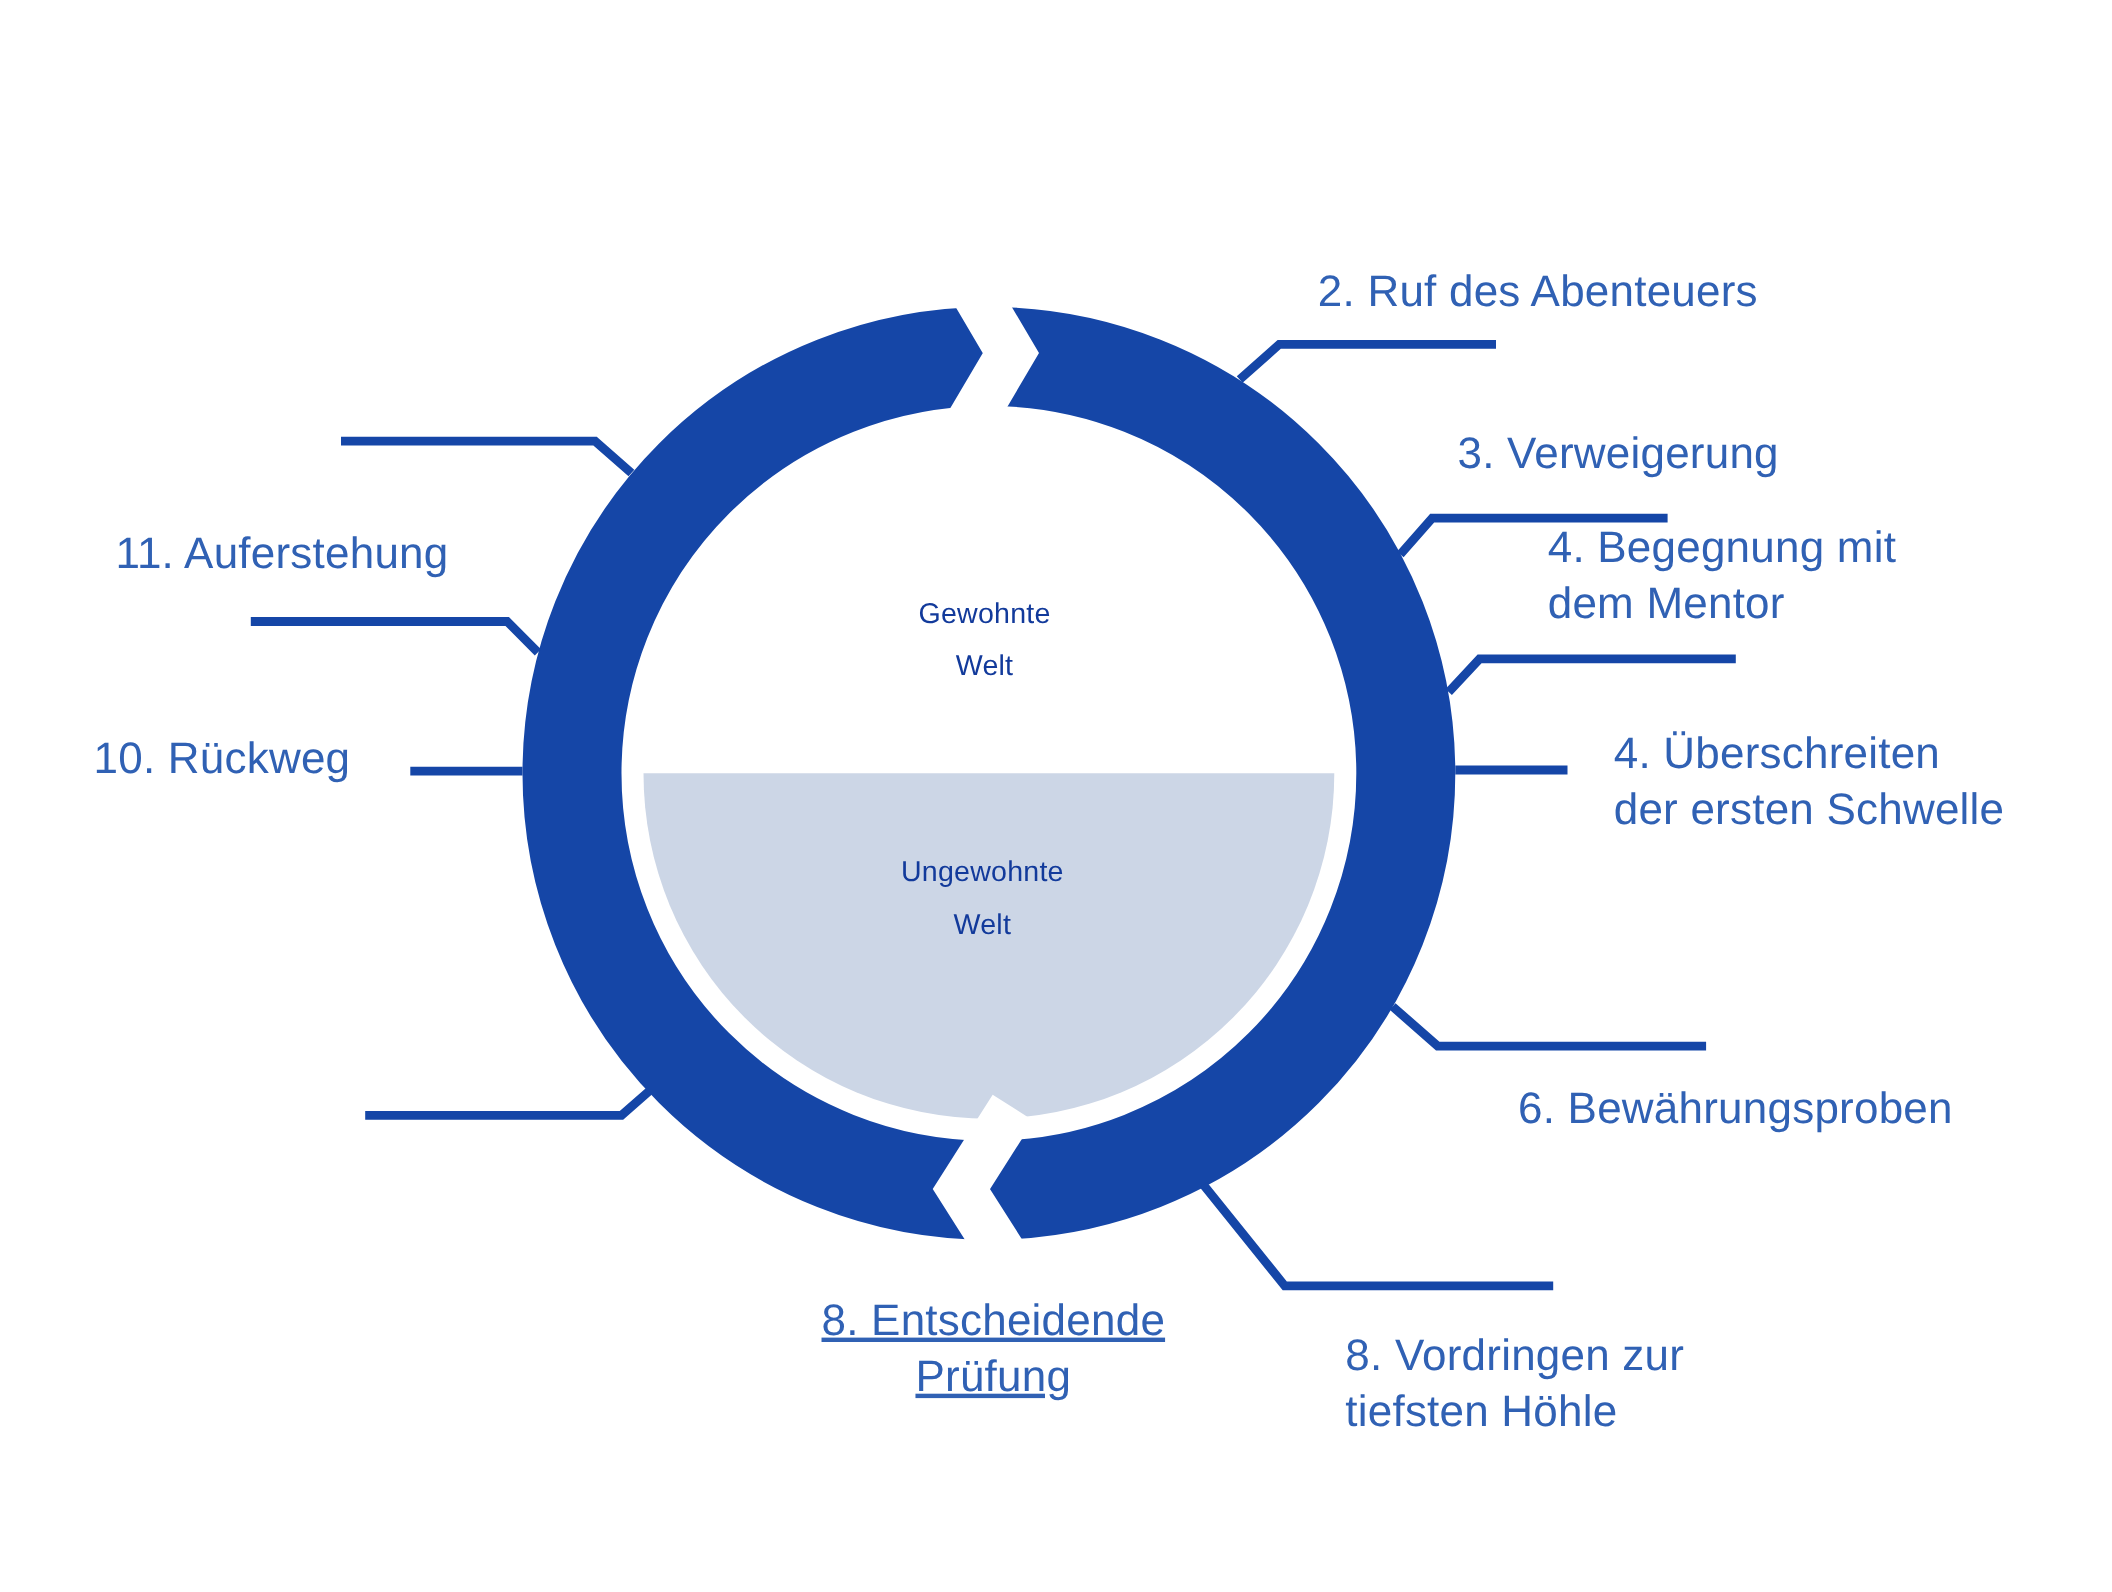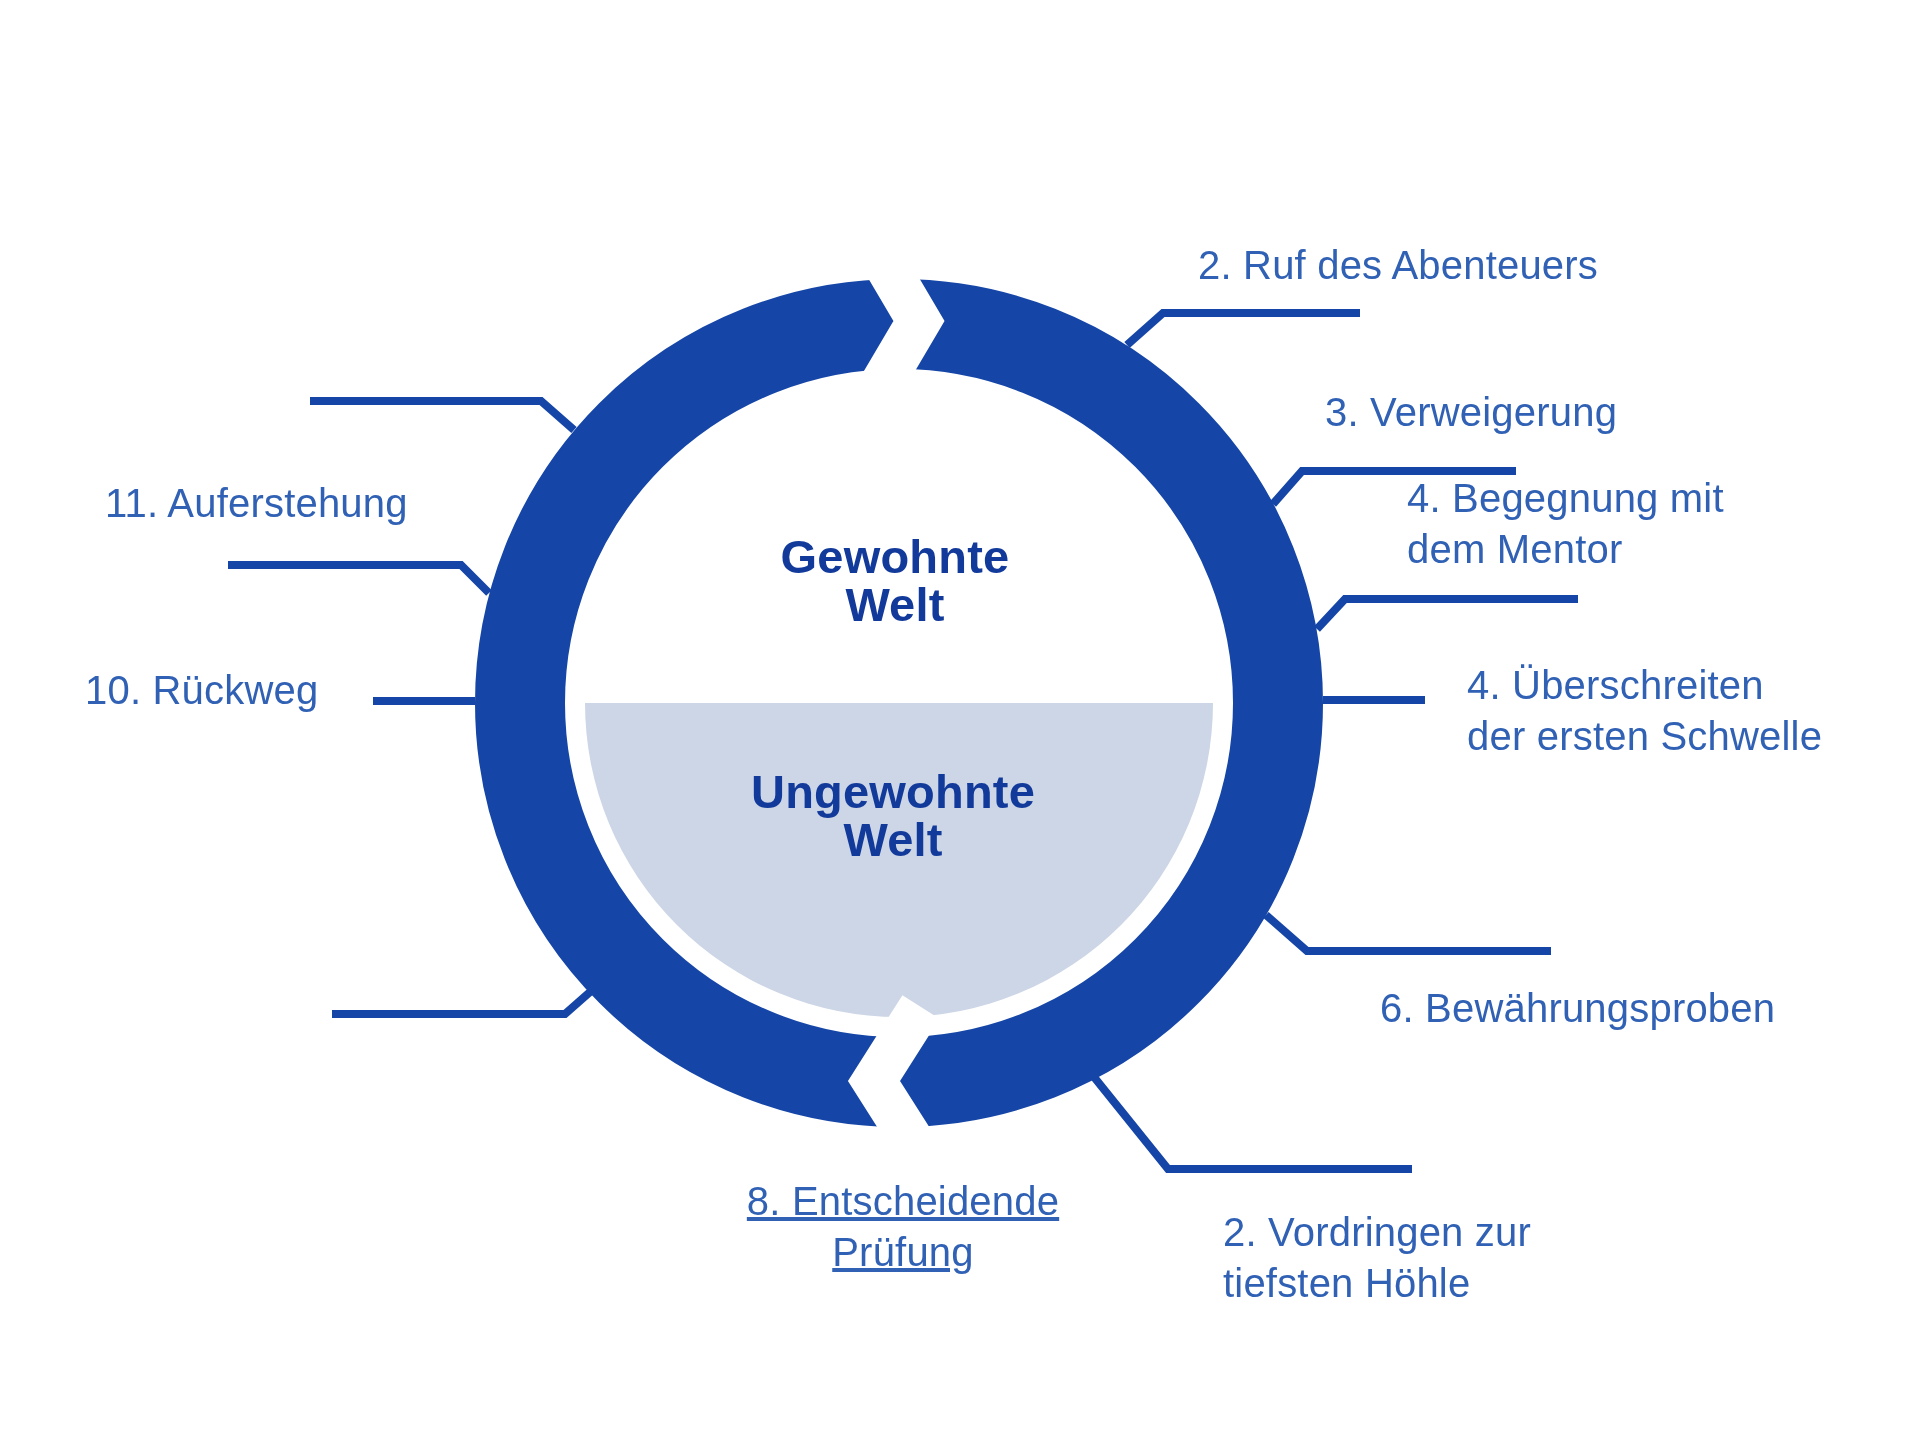--- a/index.html
+++ b/index.html
@@ -17,23 +17,23 @@
     line-height:51px;
     color:#3061b4;
     white-space:pre-line;
     letter-spacing:0.2px;
   }
   .centered{transform:translateX(-50%);text-align:center;white-space:pre-line;}
   .center-label{
     position:absolute;
     transform:translateX(-50%);
     text-align:center;
-    font-size:47px;
+    font-size:26px;
     line-height:48px;
-    font-weight:bold;
+    font-weight:normal;
     color:#123a9b;
     white-space:pre-line;
     letter-spacing:0.2px;
   }
 </style>
 </head>
 <body>
 
 <div id="canvas">
 
@@ -65,20 +65,20 @@
   <div class="center-label" style="left:893px;top:768px;">Ungewohnte
 Welt</div>
 
   <div class="stage-label" style="left:1173px;top:240px;margin-left:25px;">2. Ruf des Abenteuers</div>
   <div class="stage-label" style="left:1325px;top:387px;">3. Verweigerung</div>
   <div class="stage-label" style="left:1407px;top:473px;">4. Begegnung mit
 dem Mentor</div>
   <div class="stage-label" style="left:1467px;top:660px;">4. Überschreiten
 der ersten Schwelle</div>
   <div class="stage-label" style="left:1380px;top:973px;margin-top:10px;">6. Bewährungsproben</div>
-  <div class="stage-label" style="left:1223px;top:1207px;">2. Vordringen zur
+  <div class="stage-label" style="left:1223px;top:1207px;">8. Vordringen zur
 tiefsten Höhle</div>
   <div class="stage-label centered" style="left:903px;top:1176px;text-decoration:underline;">8. Entscheidende
 Prüfung</div>
   <div class="stage-label" style="left:85px;top:665px;">10. Rückweg</div>
   <div class="stage-label" style="left:105px;top:478px;">11. Auferstehung</div>
 
 </div>
 
 </body></html>

